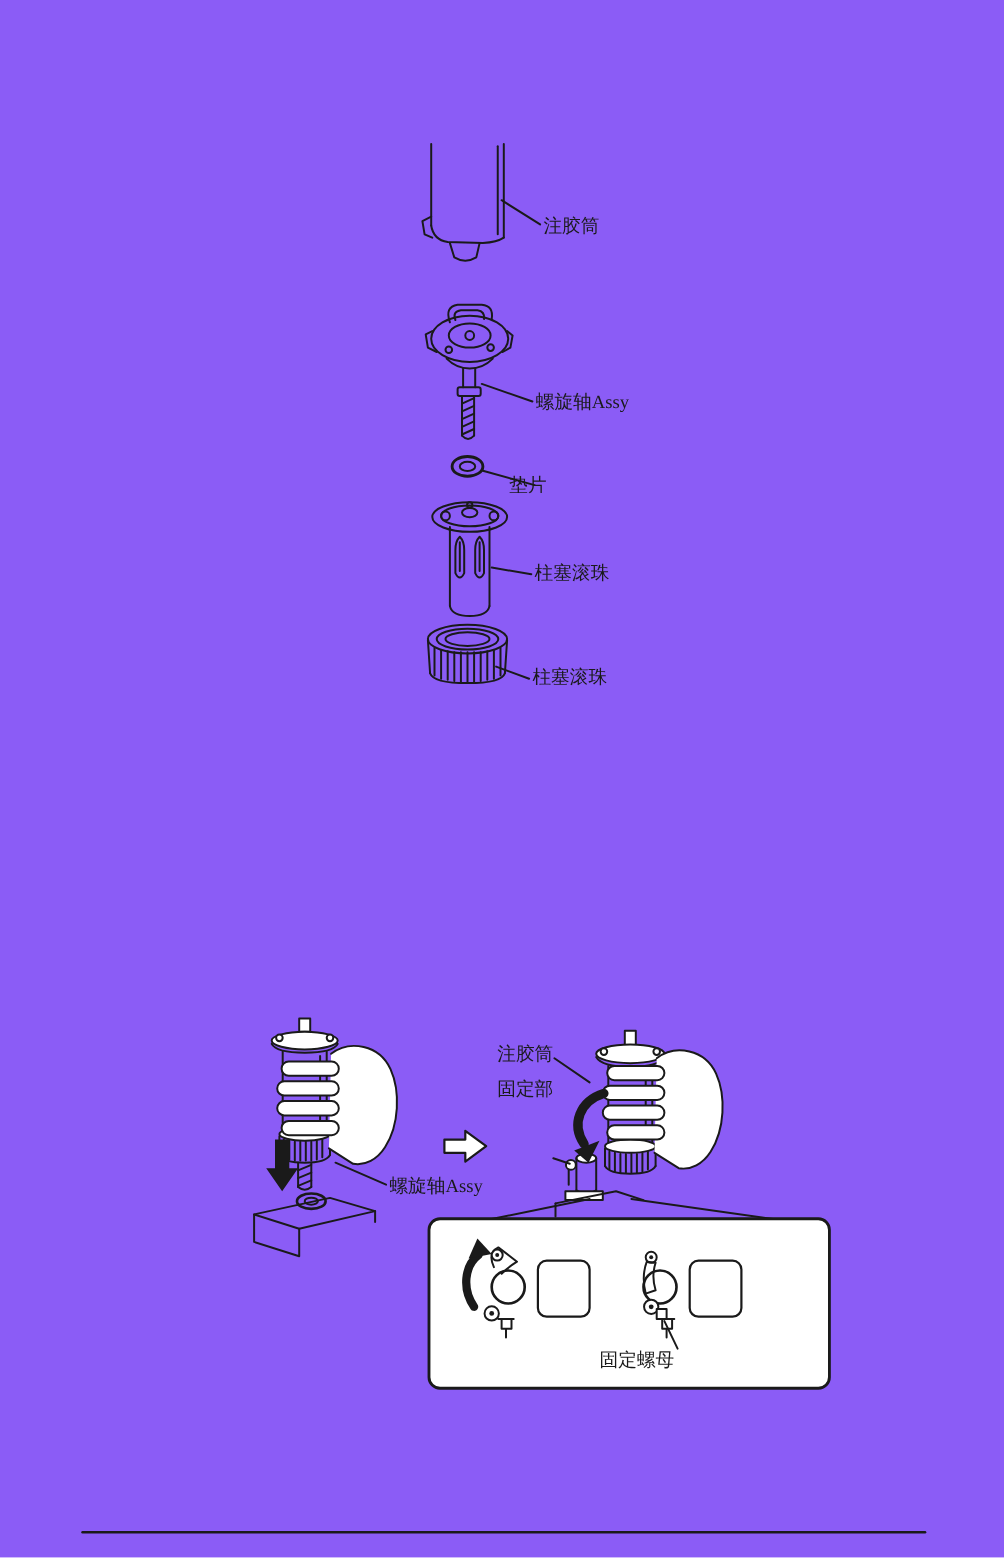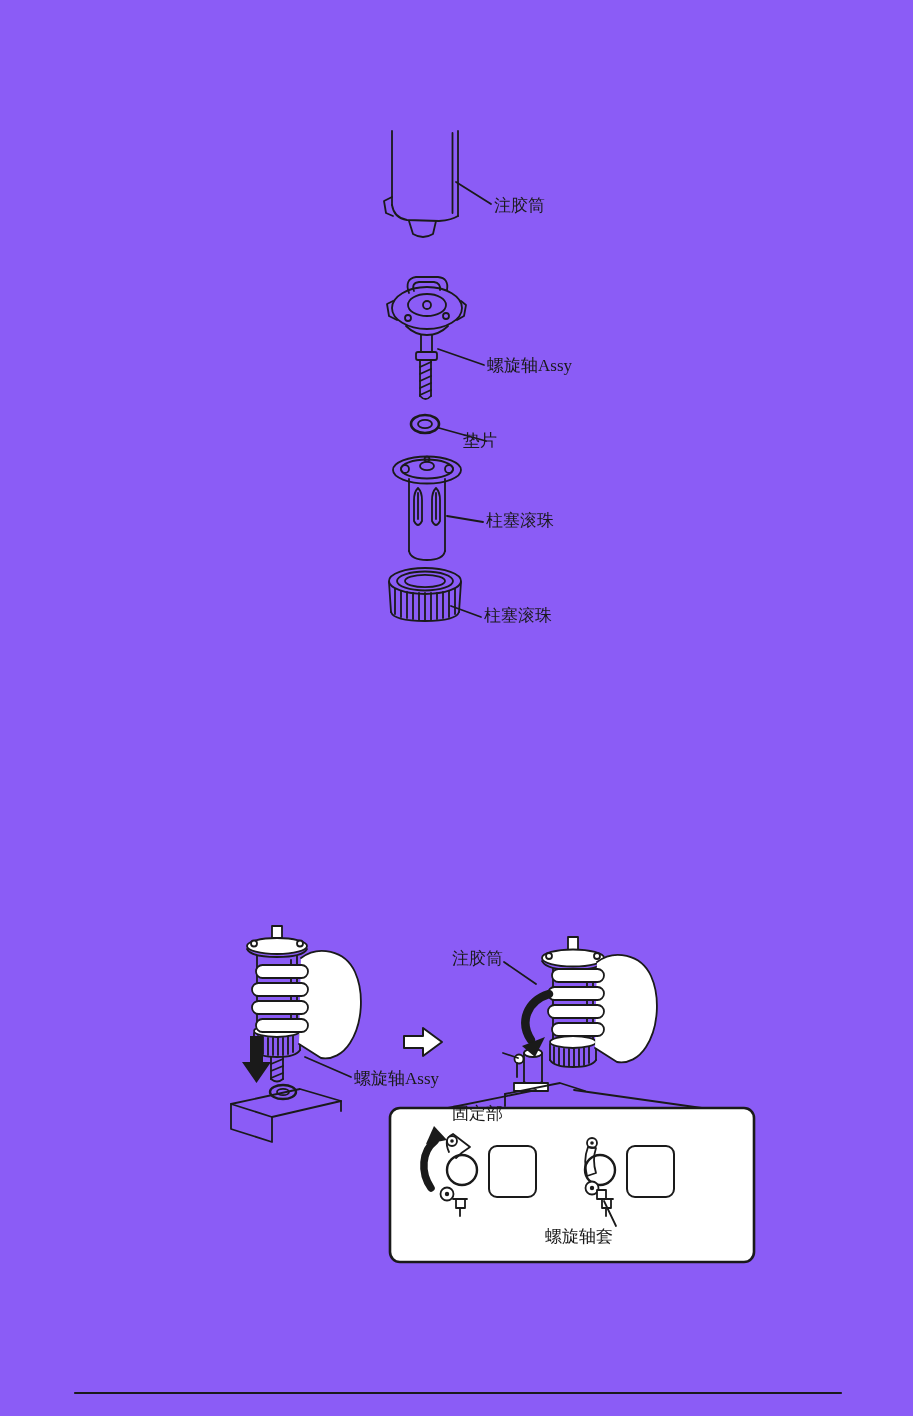--- a/index.html
+++ b/index.html
@@ -215,17 +215,17 @@
   <div class="label" style="left:463px;top:431px">垫片</div>
 
   <div class="label" style="left:486px;top:511px">柱塞滚珠</div>
 
   <div class="label" style="left:484px;top:606px">柱塞滚珠</div>
 
   <div class="label" style="left:354px;top:1069px">螺旋轴Assy</div>
 
   <div class="label" style="left:452px;top:949px">注胶筒</div>
 
-  <div class="label" style="left:452px;top:1104px">固定部</div>
-
-  <div class="label" style="left:545px;top:1227px">螺旋轴套</div>
+  <div class="label" style="left:452px;top:980px">固定部</div>
+
+  <div class="label" style="left:545px;top:1227px">固定螺母</div>
 
 </div>
 
 </body></html>

